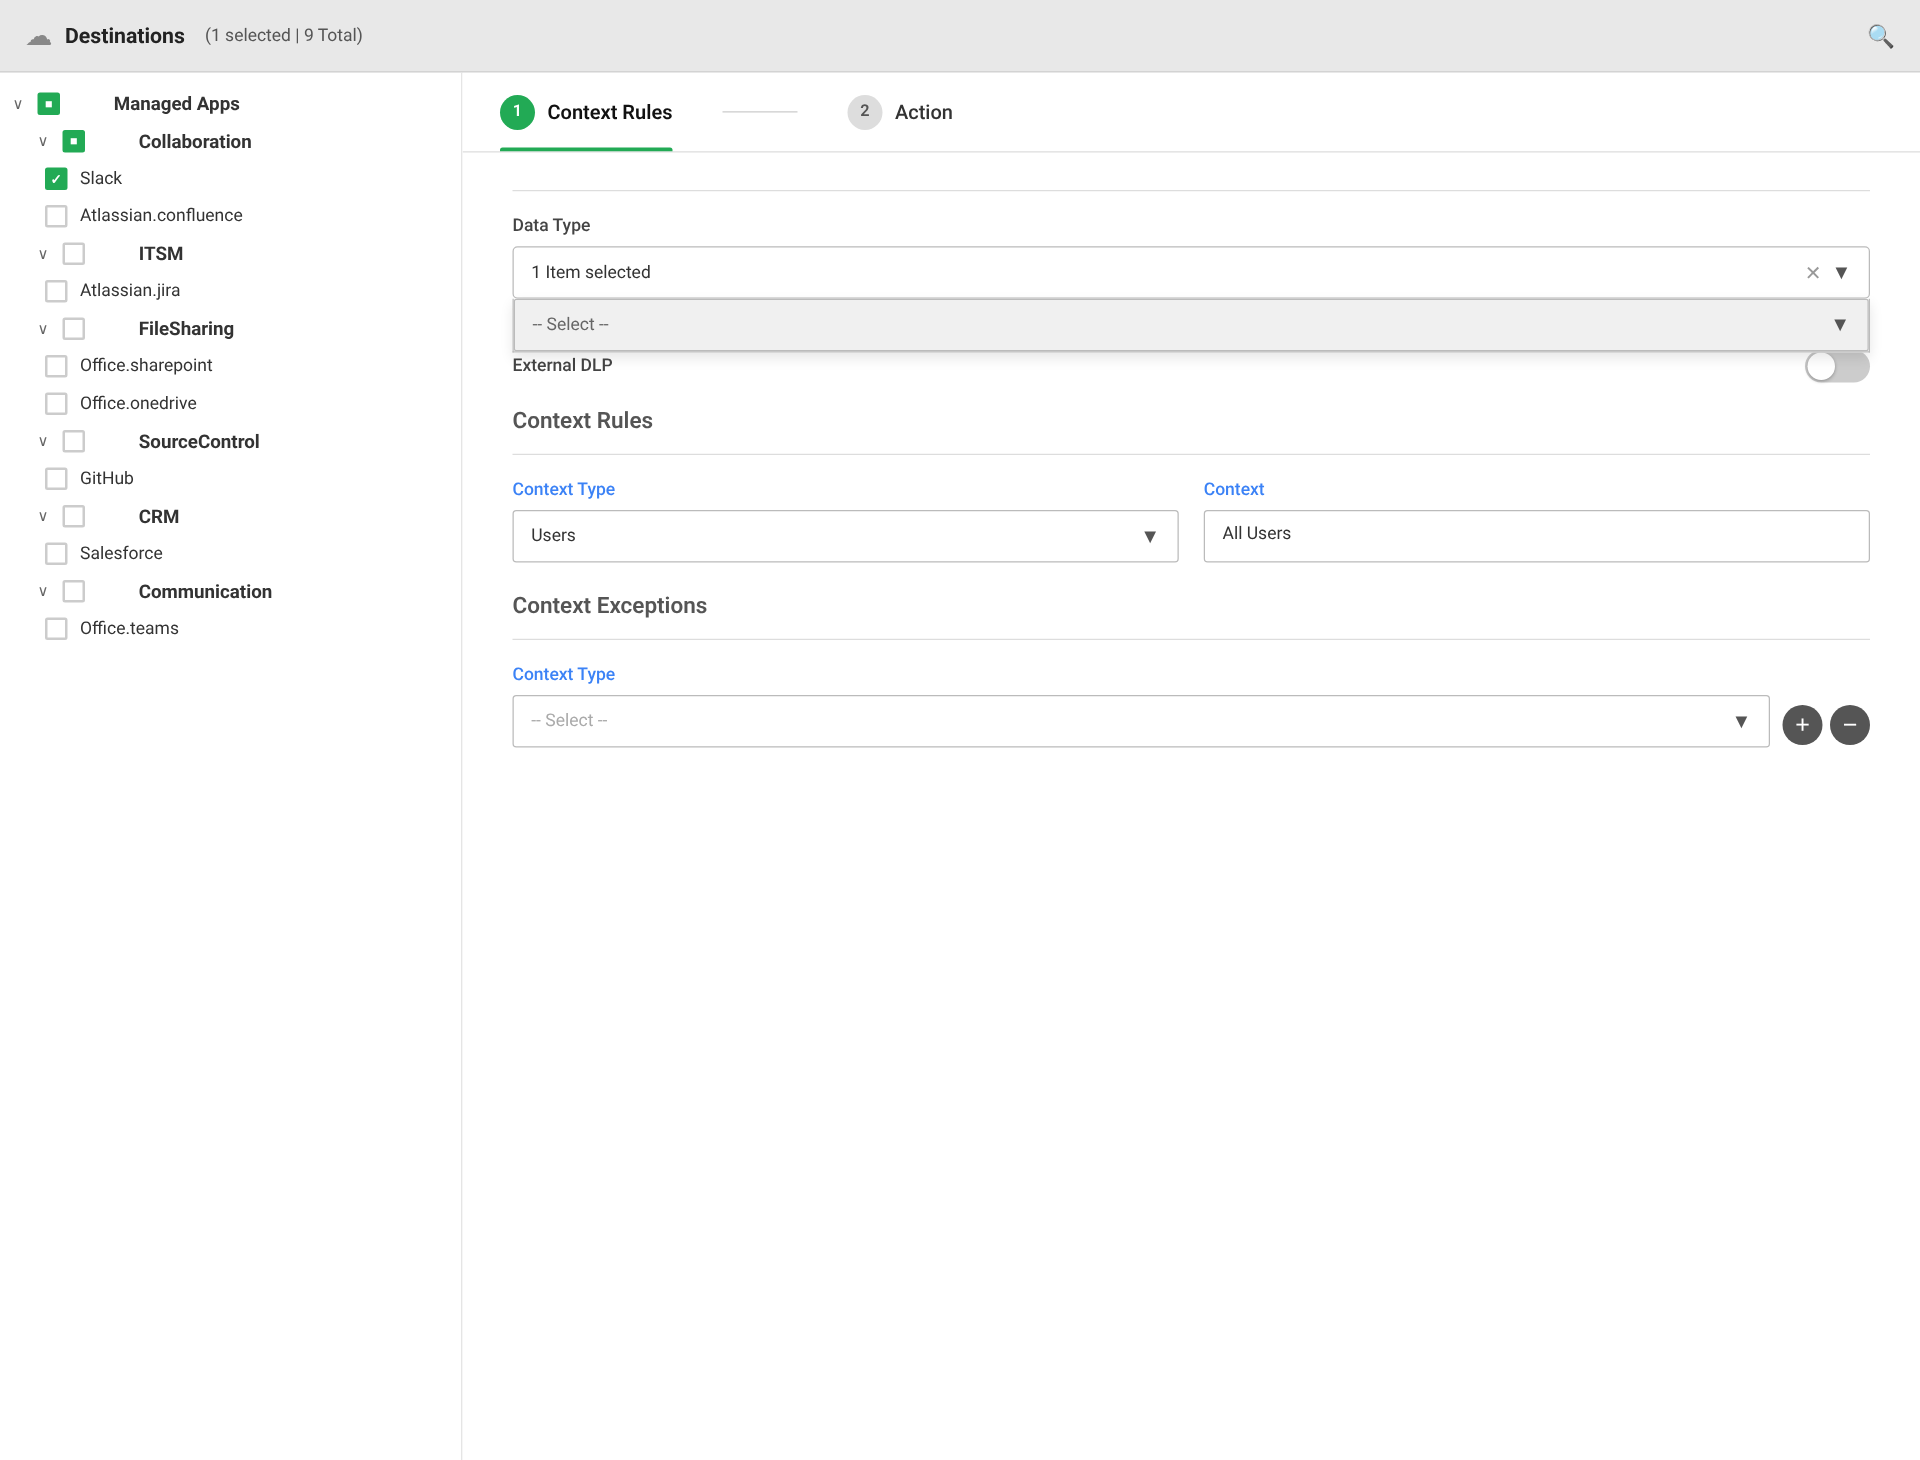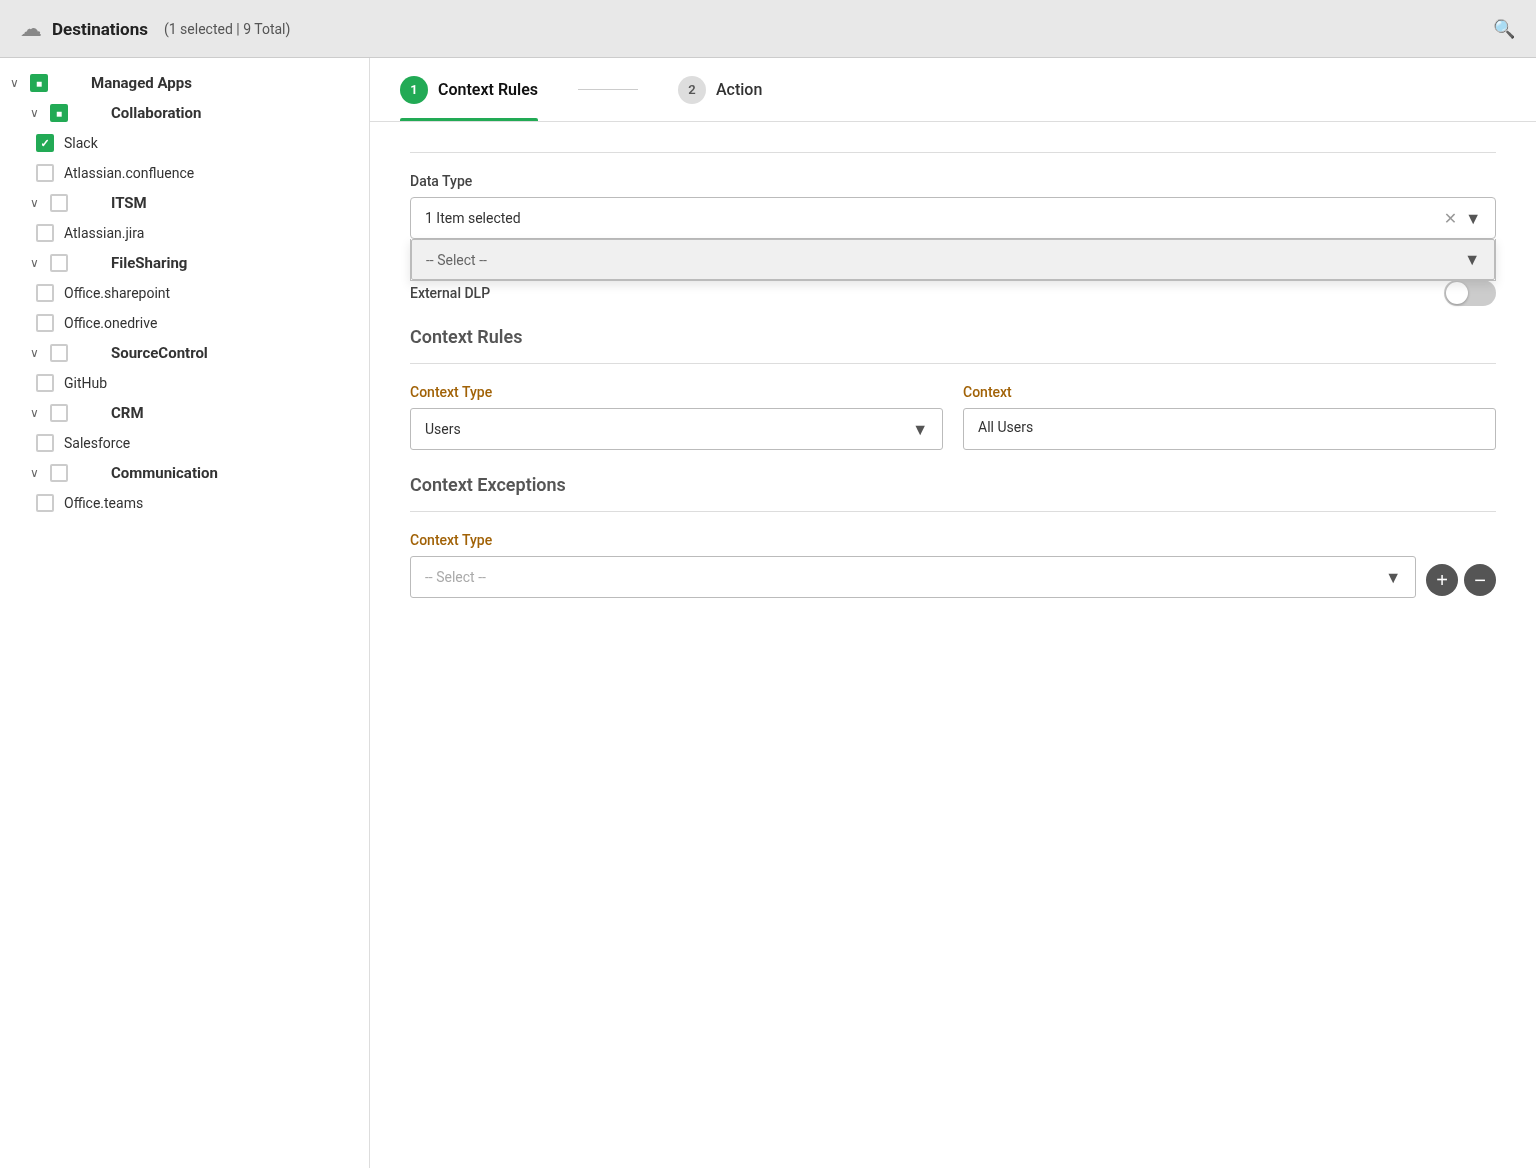--- a/index.html
+++ b/index.html
@@ -128,21 +128,21 @@
       position: absolute; top: 2px; left: 2px;
       box-shadow: 0 1px 3px rgba(0,0,0,0.3);
       transition: left 0.2s;
     }
 
     
     .context-section-title { font-size: 18px; font-weight: 600; color: #555; margin-bottom: 16px; }
 
     .context-row { display: flex; align-items: flex-start; gap: 20px; margin-bottom: 24px; }
     .context-col { display: flex; flex-direction: column; flex: 1; }
-    .context-col-label { font-size: 14px; color: #a16207; margin-bottom: 8px; font-weight: 500; }
+    .context-col-label { font-size: 14px; color: #3b82f6; margin-bottom: 8px; font-weight: 500; }
 
     .context-select {
       border: 1px solid #bbb; border-radius: 3px; background: #fff;
       padding: 10px 14px; display: flex; align-items: center; cursor: pointer; min-height: 42px;
     }
     .context-select .select-val { flex: 1; font-size: 14px; color: #333; }
     .context-select .select-arr { color: #555; font-size: 16px; }
 
     .context-input {
       border: 1px solid #bbb; border-radius: 3px; background: #fff;

